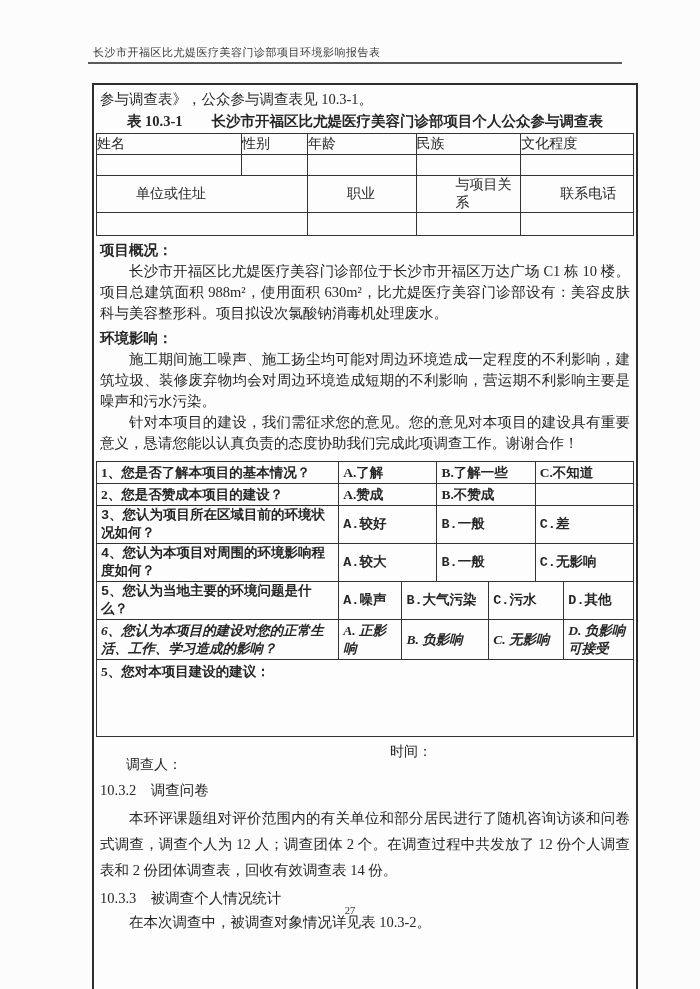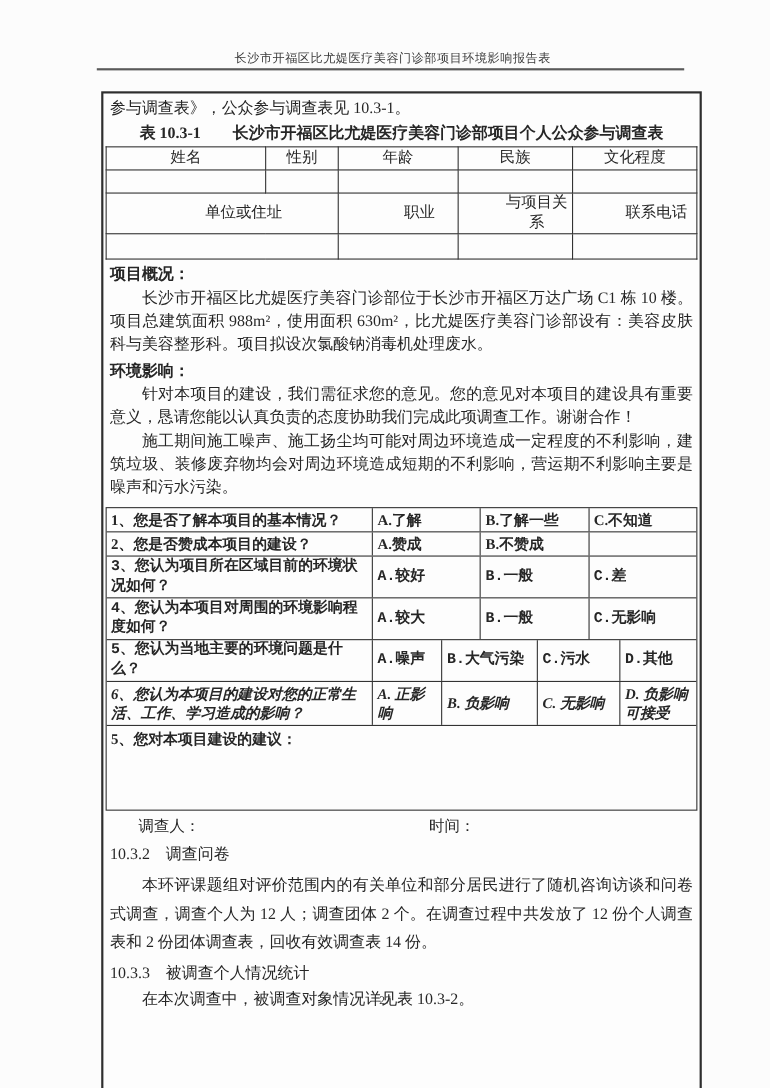--- a/index.html
+++ b/index.html
@@ -5,37 +5,37 @@
   html,body{margin:0;padding:0;}
   body{
     width:700px;height:989px;position:relative;
     background:#fcfcfc;color:#262626;
     font-family:"Liberation Serif","DejaVu Serif",serif;
     overflow:hidden;
   }
   
   .doc-header{
     position:absolute;top:45px;left:93px;width:528px;
-    text-align:center;font-size:11px;letter-spacing:.5px;color:#3a3a3a;
+    text-align:left;font-size:11px;letter-spacing:.5px;color:#3a3a3a;
   }
   .doc-header-rule{
     position:absolute;top:62px;left:88px;width:534px;height:0;
     border-top:2px solid #5a5a5a;
   }
   
   .page-frame{
     position:absolute;left:92px;top:83px;width:546px;height:970px;
     border:2px solid #2e2e2e;box-sizing:border-box;
     padding:0 2px;overflow:hidden;background:#fdfdfd;
   }
   .intro{margin:4px 4px 0;font-size:14.5px;line-height:20px;}
   .table-title{margin:3px 0 2px;text-align:center;font-weight:bold;font-size:14.5px;line-height:19px;}
   
   .info-table{width:100%;border-collapse:collapse;table-layout:fixed;font-size:14px;}
-  .info-table td{border:1.5px solid #333;text-align:center;padding:0;line-height:18px;margin-top:26px;}
+  .info-table td{border:1.5px solid #333;text-align:left;padding:0;line-height:18px;margin-top:26px;}
   .info-table .r1 td{height:20px;}
   .info-table .r2 td{height:20px;}
   .info-table .r3 td{height:21px;padding-left:39px;}
   .info-table .r4 td{height:22px;}
   
   .sec-label{margin:4px 4px 0;font-weight:bold;font-size:14.5px;line-height:21px;}
   .para{margin:0 4px;font-size:14.5px;line-height:21px;text-align:justify;text-indent:2em;}
   
   .qtable{margin:7px 0 0;border:1.5px solid #333;font-size:13.5px;font-weight:600;}
   .qrow{display:flex;}
@@ -44,21 +44,21 @@
   .qcell + .qcell{border-left:1.5px solid #333;}
   .q{width:45%;}
   .a3{width:18.333%;}
   .b1{width:11.8%;}.b2{width:16.2%;}.b3{width:14%;}.b4{width:13%;}
   .h1{min-height:21px;}
   .h2{min-height:37px;font-family:Liberation Mono, monospace;}
   .h3{min-height:39px;font-style:italic;}
   .q7{display:block;height:76px;padding:2px 4px;line-height:19px;}
   
   .sign-row{display:flex;margin-top:4px;font-size:14px;line-height:21px;}
-  .surveyor{margin-left:30px;}
+  .surveyor{margin-left:30px;margin-top:13px;}
   .time{margin-left:208px;}
   .section-heading{margin:5px 4px 0;font-size:14.5px;line-height:21px;}
   .section-para{margin:4px 4px 0;font-size:14.5px;line-height:26px;text-align:justify;text-indent:2em;}
   .final-para{margin:3px 4px 0;font-size:14.5px;line-height:21px;text-indent:2em;}
   
   .page-number{position:absolute;top:905px;left:0;width:100%;text-align:center;font-size:10.5px;color:#333;}
 </style>
 </head>
 <body>
 
@@ -106,22 +106,22 @@
       <td></td>
       <td></td>
     </tr>
   </tbody>
     </table>
 
   <div class="sec-label">项目概况：</div>
   <div class="para">长沙市开福区比尤媞医疗美容门诊部位于长沙市开福区万达广场 C1 栋 10 楼。项目总建筑面积 988m²，使用面积 630m²，比尤媞医疗美容门诊部设有：美容皮肤科与美容整形科。项目拟设次氯酸钠消毒机处理废水。</div>
 
   <div class="sec-label">环境影响：</div>
+  <div class="para">施工期间施工噪声、施工扬尘均可能对周边环境造成一定程度的不利影响，建筑垃圾、装修废弃物均会对周边环境造成短期的不利影响，营运期不利影响主要是噪声和污水污染。</div>
   <div class="para">针对本项目的建设，我们需征求您的意见。您的意见对本项目的建设具有重要意义，恳请您能以认真负责的态度协助我们完成此项调查工作。谢谢合作！</div>
-  <div class="para">施工期间施工噪声、施工扬尘均可能对周边环境造成一定程度的不利影响，建筑垃圾、装修废弃物均会对周边环境造成短期的不利影响，营运期不利影响主要是噪声和污水污染。</div>
 
   <div class="qtable">
     <div class="qrow h1">
       <div class="qcell q">1、您是否了解本项目的基本情况？</div>
       <div class="qcell a3">A.了解</div>
       <div class="qcell a3">B.了解一些</div>
       <div class="qcell a3">C.不知道</div>
     </div>
     <div class="qrow h1">
       <div class="qcell q">2、您是否赞成本项目的建设？</div>

